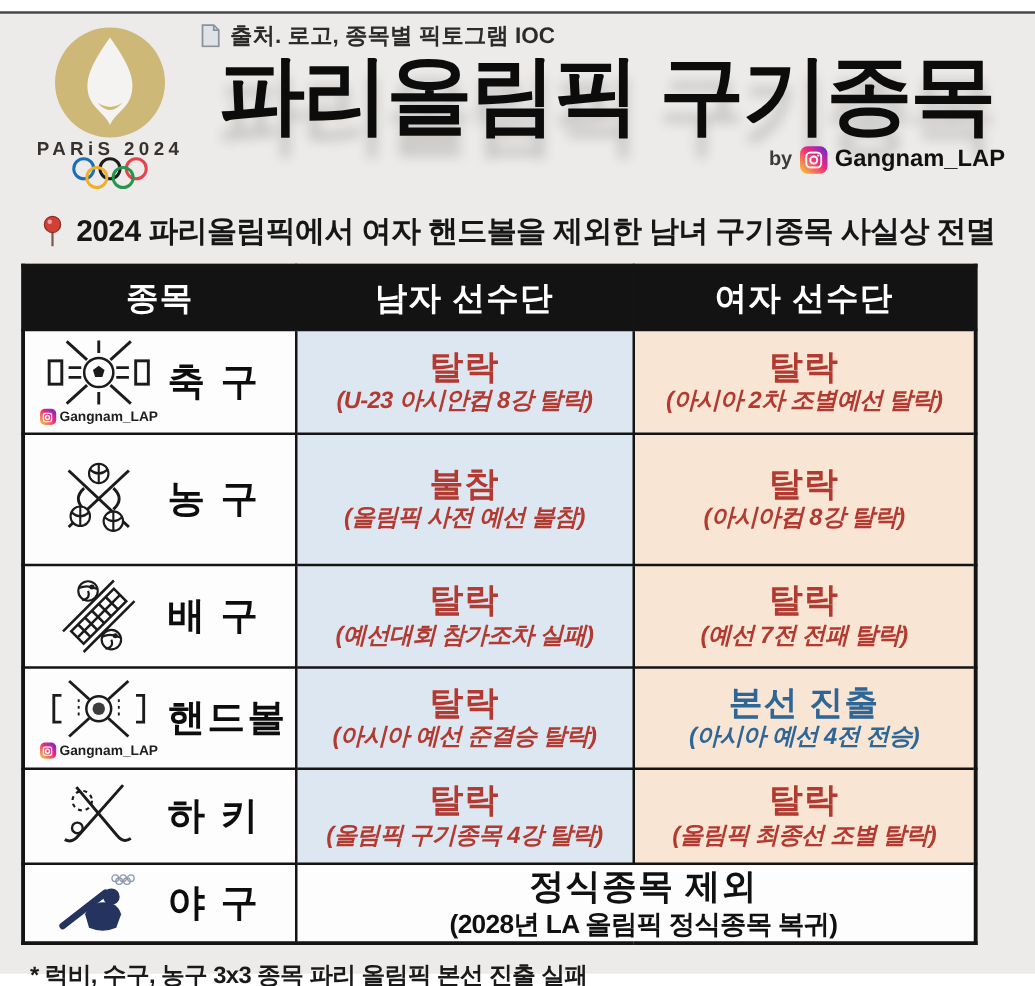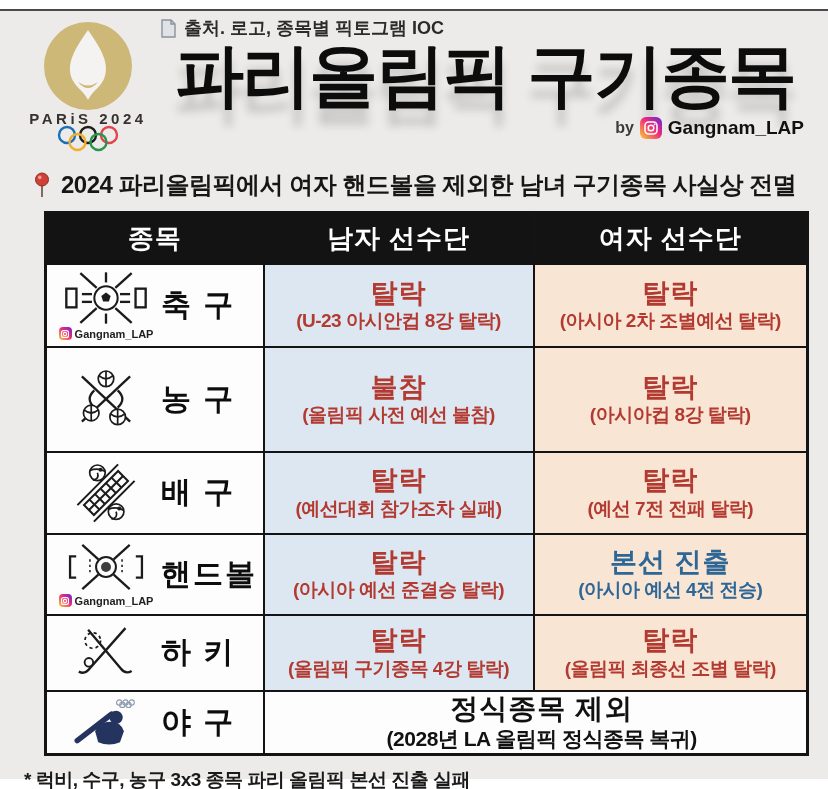--- a/index.html
+++ b/index.html
@@ -22,32 +22,32 @@
   .byline .handle { font-size:19px; font-weight:700; color:#111; }
   .ig-badge { width:22px; height:22px; border-radius:6px; display:inline-flex; align-items:center; justify-content:center;
               background:linear-gradient(45deg,#f9ce34,#ee2a7b 55%,#6228d7); }
   .ig-badge.small { width:13px; height:13px; border-radius:4px; }
 
   
   .subtitle-row { display:flex; align-items:center; gap:11px; margin:13px 0 10px 34px; }
   .subtitle { font-size:24px; font-weight:700; color:#161616; letter-spacing:-0.5px; }
 
   
-  table.tbl { border-collapse:collapse; table-layout:fixed; width:762px; margin-left:44px;
+  table.tbl { border-collapse:collapse; table-layout:fixed; width:762px; margin-left:17px;
               background:#8b5cf6; border:3px solid #141414; }
   .tbl col.c0 { width:218px; } .tbl col.c1 { width:270px; } .tbl col.c2 { width:274px; }
   .tbl th, .tbl td { border:2.5px solid #141414; text-align:center; vertical-align:middle; padding:0; }
   .tbl th { background:#131313; color:#fff; font-size:26px; font-weight:800; height:51px; letter-spacing:1px; }
   td.sport { background:#fdfdfd; }
   td.men   { background:#dde7f1; }
   td.women { background:#f9e5d3; }
   td.full  { background:#fdfdfd;padding-left:13px; }
   .r0 td{height:83px} .r1 td{height:105px} .r2 td{height:82px} .r3 td{height:81px} .r4 td{height:76px} .r5 td{height:60px}
   .res { display:block; font-size:27px; font-weight:800; color:#b23a31; line-height:1.2; letter-spacing:1px; }
-  .det { display:block; font-size:19px; font-weight:700; color:#b23a31; line-height:1.25; letter-spacing:-0.5px; }
+  .det { display:block; font-size:19px; font-weight:700; color:#b23a31; line-height:1.25; letter-spacing:-0.5px;font-style:italic; }
   td.blue .res, td.blue .det { color:#2e6696; }
   td.full .resx { display:block; font-size:28px; font-weight:800; color:#111; line-height:1.2; letter-spacing:1px; }
   td.full .detx { display:block; font-size:21px; font-weight:700; color:#111; letter-spacing:-0.5px; }
 
   .sport-inner { display:flex; align-items:center; justify-content:flex-start; gap:8px; padding-left:12px; }
   .icon-stack { display:flex; flex-direction:column; align-items:center; width:94px; }
   .sport-label { font-size:30px; font-weight:800; color:#0d0d0d; letter-spacing:2px; white-space:nowrap; }
   .wm { display:flex; align-items:center; gap:3px; font-size:11px; font-weight:700; color:#1d1d1d; margin-top:1px; }
 
   .footnote { margin:11px 0 0 24px; font-size:19px; font-weight:700; color:#1a1a1a; letter-spacing:-0.5px; }

